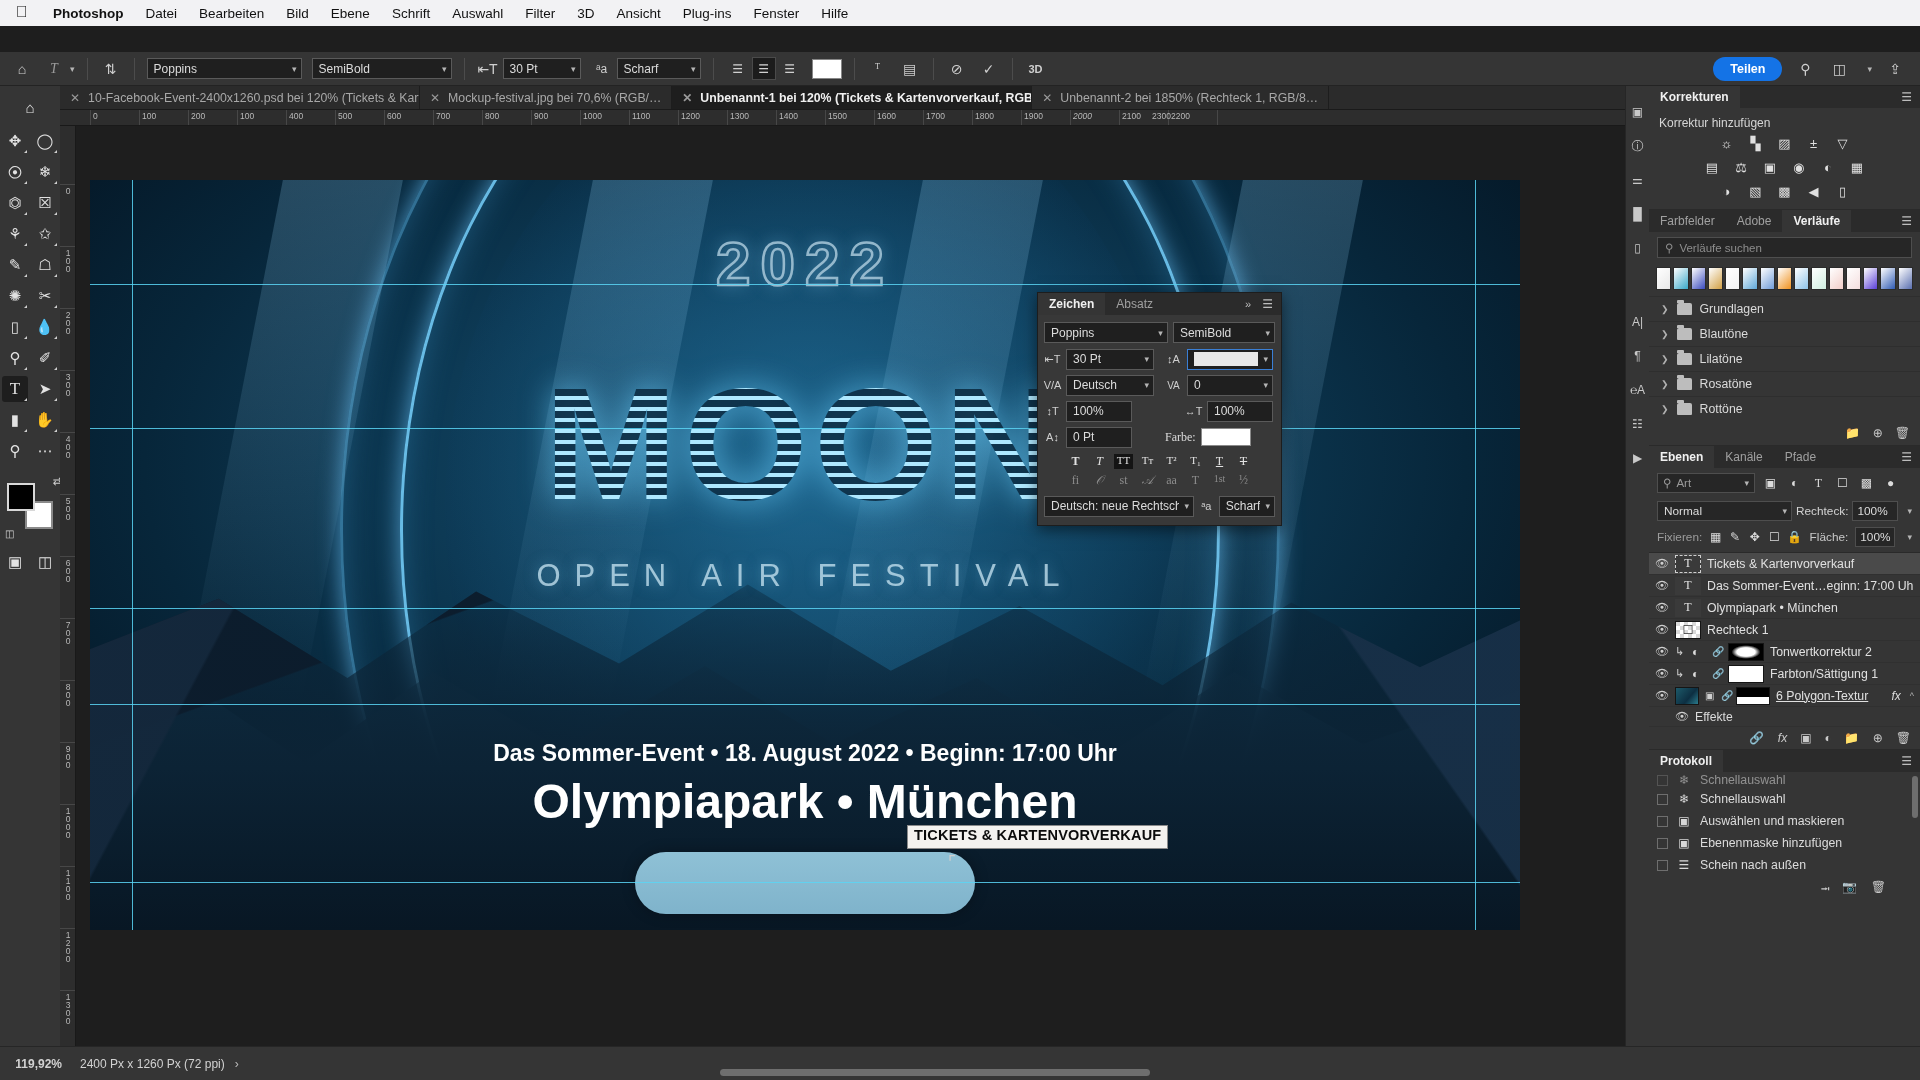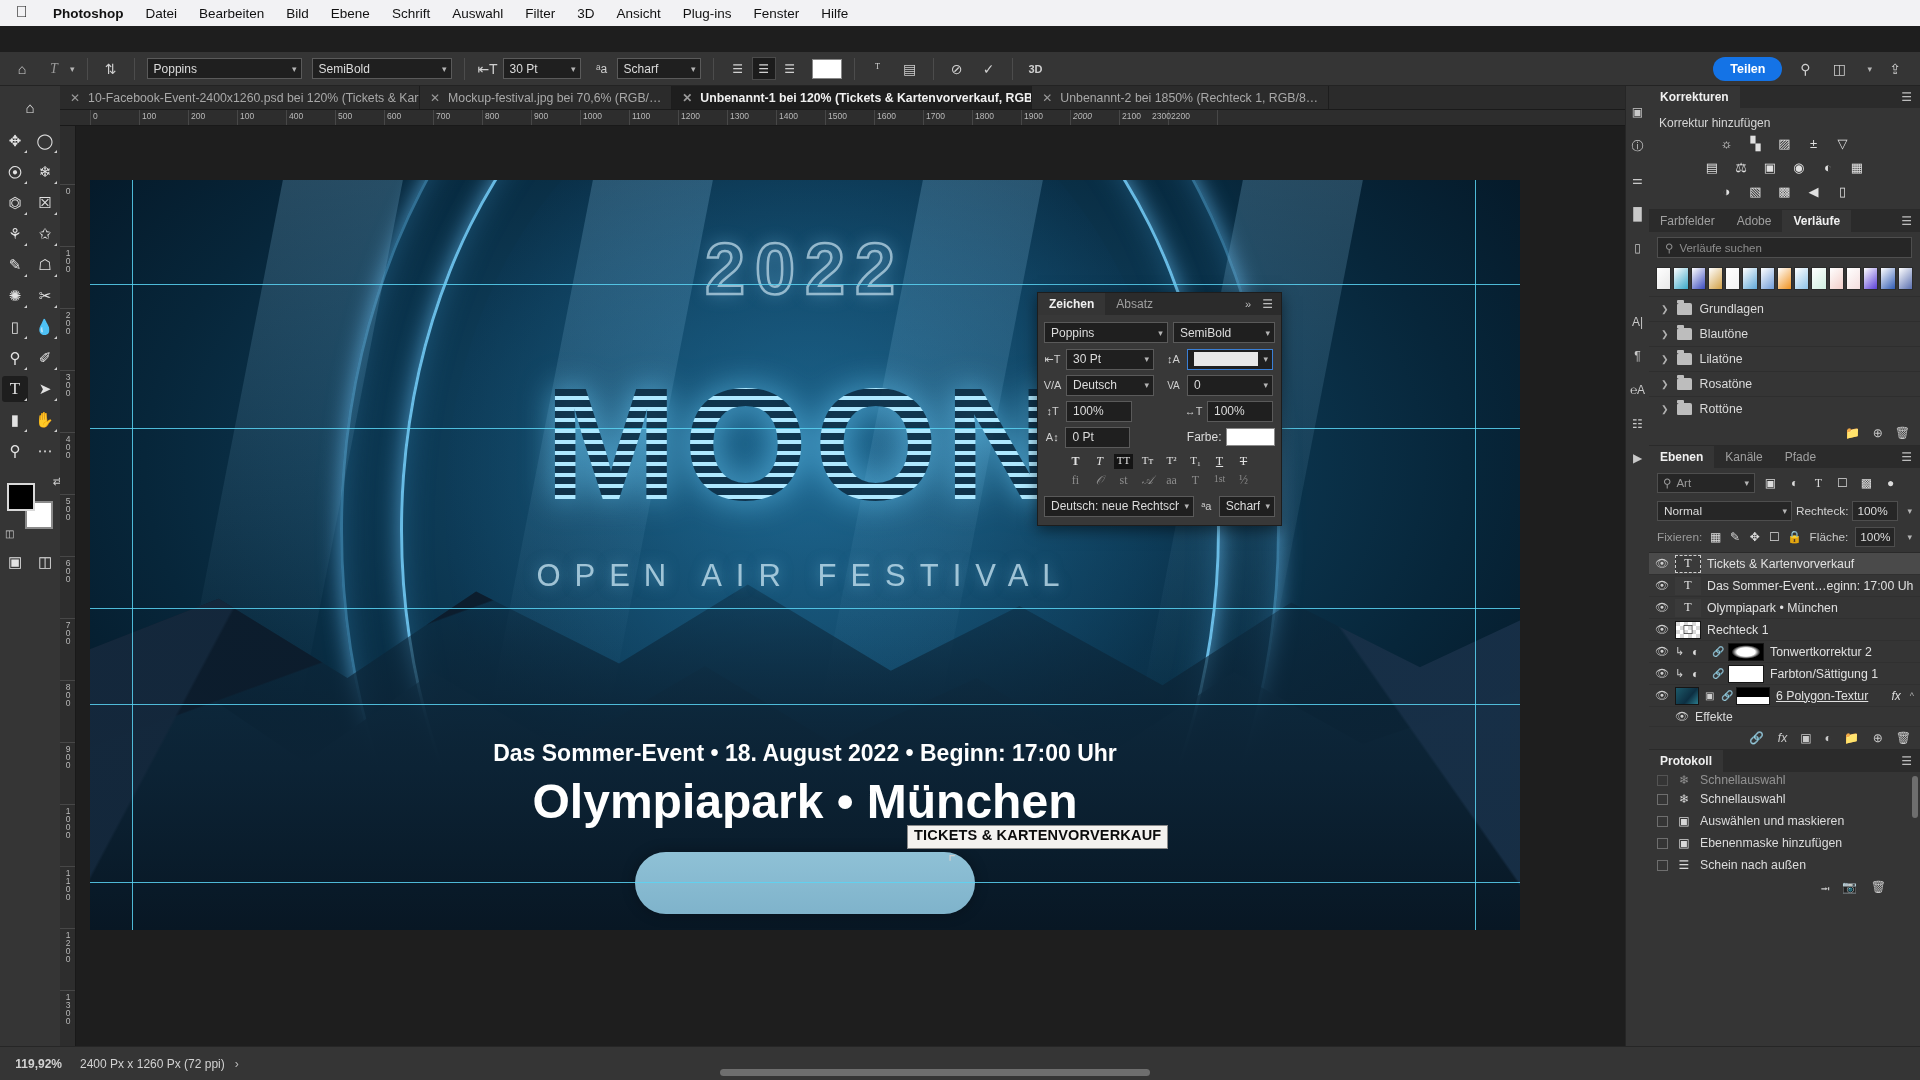--- a/index.html
+++ b/index.html
@@ -158,21 +158,21 @@
     clip-path:polygon(0 40%,7% 18%,15% 44%,24% 14%,33% 40%,43% 12%,52% 38%,62% 16%,71% 42%,80% 14%,89% 38%,100% 20%,100% 100%,0 100%);
     opacity:.85;
   }
   .beam {
     position:absolute; top:0; bottom:0; width:120px;
     background:linear-gradient(to bottom, rgba(150,210,245,.22), transparent 70%);
     transform:skewX(-11deg);
   }
   .yr {
     position:absolute; left:0; right:0; top:48px; text-align:center;
-    font-size:72px; font-weight:bold; letter-spacing:10px;
+    font-size:62px; font-weight:bold; letter-spacing:10px;
     color:transparent; -webkit-text-stroke:2.5px rgba(178,208,224,.8);
     text-shadow:0 0 18px rgba(120,190,230,.45);
   }
   .moon {
     position:absolute; left:0; right:0; top:172px; text-align:center;
     font-size:160px; font-weight:bold; letter-spacing:6px;
     color:#9fe3ff;
     background:repeating-linear-gradient(to bottom,#aee8ff 0 4px, rgba(10,40,62,.86) 4px 11px);
     -webkit-background-clip:text; background-clip:text;
     -webkit-text-fill-color:transparent;
@@ -636,21 +636,21 @@
         <span class="ticon" style="width:17px;font-size:11px;margin-left:48px;">↔T</span>
         <div class="field" style="width:66px;">
             <span class="cv">100%</span>
           </div>
       </div>
       <div style="display:flex; gap:5px; margin-bottom:6px; align-items:center;">
         <span class="ticon" style="width:17px;font-size:11px;">A↕</span>
         <div class="field" style="width:66px;">
             <span class="cv">0 Pt</span>
           </div>
-        <span style="margin-left:52px;font-size:12px;color:#dcdcdc;">Farbe:</span>
+        <span style="margin-left:28px;font-size:12px;color:#dcdcdc;font-family:Liberation Serif, serif;">Farbe:</span>
         <span style="width:50px;height:18px;background:#fff;border:1px solid #8a8a8a;"></span>
       </div>
       <div style="display:flex; justify-content:center; gap:5px; margin-bottom:4px; font-family:'Liberation Serif',serif; color:#e2e2e2;">
         <span style="width:19px;text-align:center;font-weight:bold;">T</span>
         <span style="width:19px;text-align:center;font-style:italic;">T</span>
         <span style="width:19px;text-align:center;background:#141414;font-size:11px;">TT</span>
         <span style="width:19px;text-align:center;font-size:11px;">Tᴛ</span>
         <span style="width:19px;text-align:center;font-size:11px;">T²</span>
         <span style="width:19px;text-align:center;font-size:11px;">T₁</span>
         <span style="width:19px;text-align:center;text-decoration:underline;">T</span>

